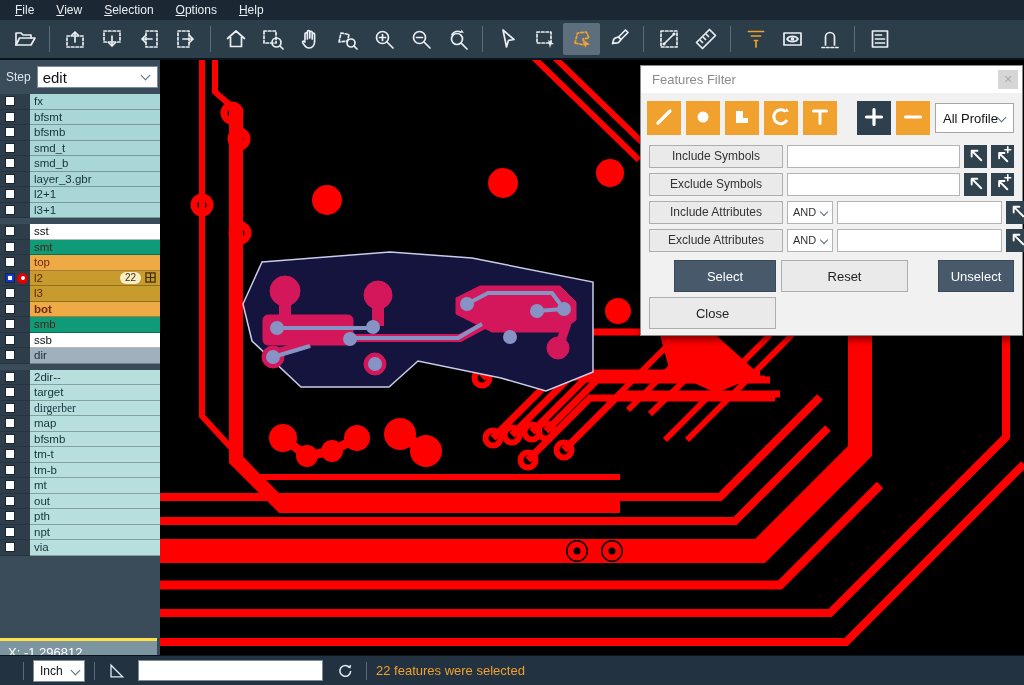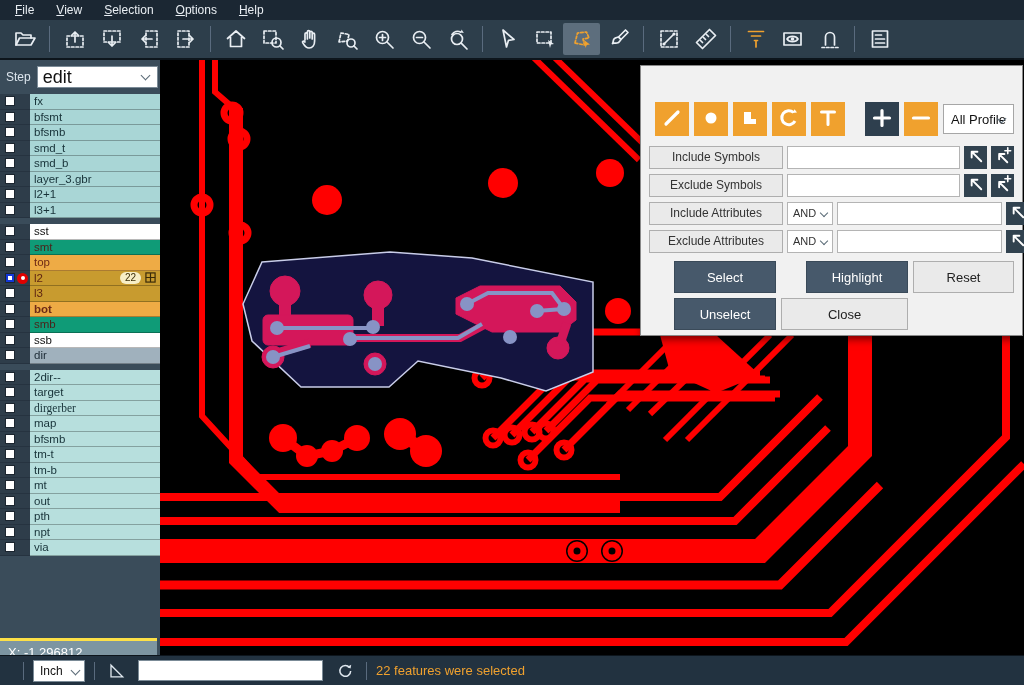--- a/index.html
+++ b/index.html
@@ -11,42 +11,42 @@
   
   .toolbar{position:absolute;left:0;top:20px;width:1024px;height:40px;background:#2d3e4b;border-bottom:2px solid #0d151c;display:flex;align-items:center;padding:0 6px;box-sizing:border-box;}
   .tbtn{width:37px;height:32px;display:flex;align-items:center;justify-content:center;border-radius:2px;flex:0 0 auto;}
   .tbtn.active{background:#5d6e7d;}
   .tsep{width:1px;height:26px;background:#5a6b7e;margin:0 6px;flex:0 0 auto;}
   .tbtn svg{display:block;}
   
   .sidebar{position:absolute;left:0;top:60px;width:160px;height:595px;background:#3a4c5a;box-sizing:border-box;}
   .step-row{display:flex;align-items:center;height:24px;margin:5px 2px 4px 2px;}
   .step-label{color:#dde6ee;font-size:12px;padding:0 6px 0 4px;}
-  .step-select{flex:1;height:20px;background:#fff;border:1px solid #7b8b97;display:flex;align-items:center;font-size:18px;color:#111;padding-left:5px;position:relative;}
+  .step-select{flex:1;height:20px;background:#fff;border:1px solid #7b8b97;display:flex;align-items:center;font-size:15px;color:#111;padding-left:5px;position:relative;}
   .chev{width:6px;height:6px;border-right:1.6px solid #5a6a76;border-bottom:1.6px solid #5a6a76;transform:rotate(45deg);position:absolute;right:8px;top:5px;}
   .layers{padding:1px 0 0 0;}
   .lrow{display:flex;align-items:stretch;height:15.5px;box-sizing:border-box;}
   .lcell{width:30px;position:relative;flex:0 0 auto;background:#2e3d4a;border-bottom:1px solid #263340;}
   .cbx{position:absolute;left:5px;top:2px;width:10px;height:10px;background:#fff;border:1px solid #1c2630;box-sizing:border-box;}
   .cbx.checked{background:#1237d8;}
   .cbx.checked:after{content:"";position:absolute;left:2px;top:2px;width:4px;height:4px;background:#fff;}
   .adot{position:absolute;right:2px;top:2px;width:11px;height:11px;border-radius:50%;background:#e00000;}
   .adot:after{content:"";position:absolute;left:3.5px;top:3.5px;width:4px;height:4px;border-radius:50%;background:#fff;}
   .lbar{flex:1;display:flex;align-items:center;font-size:11.5px;padding:0 4px;border-bottom:1px solid rgba(0,0,0,.28);box-sizing:border-box;white-space:nowrap;overflow:hidden;}
   .lcount{margin-left:auto;background:#f7eec6;color:#3d2f08;border-radius:7px;font-size:10px;padding:0 5px;line-height:12px;}
   .lgrid{margin-left:4px;flex:0 0 auto;display:flex;}
   .lsep{height:6px;}
   .coordbox{position:absolute;left:0;top:578px;width:157px;height:61px;background:#7d95a1;border-top:3px solid #fde047;color:#fff;font-size:13px;padding:3px 0 0 8px;box-sizing:border-box;line-height:18px;}
   
   .canvas{position:absolute;left:160px;top:60px;width:864px;height:595px;background:#000;}
   
   .dialog{position:absolute;left:640px;top:65px;width:383px;height:271px;background:#f1f1f1;border:1px solid #898989;box-sizing:border-box;box-shadow:2px 3px 8px rgba(0,0,0,.55);font-size:12px;}
   .dlg-title{height:27px;background:#fff;display:flex;align-items:center;padding:0 4px 0 11px;color:#8b8b8b;font-size:13px;}
   .dlg-close{margin-left:auto;width:20px;height:19px;background:#d6d6d6;display:flex;align-items:center;justify-content:center;color:#aaa;font-size:11px;}
-  .dlg-tools{display:flex;align-items:center;padding:8px 8px 6px 14px;gap:5px;margin-top:28px;}
+  .dlg-tools{display:flex;align-items:center;padding:8px 8px 6px 6px;gap:5px;}
   .obtn{width:34px;height:34px;background:#f0a12e;display:flex;align-items:center;justify-content:center;flex:0 0 auto;}
   .obtn.dark{background:#2e3f4e;margin-left:15px;}
   .profile-select{margin-left:auto;width:102px;height:30px;background:#fff;border:1px solid #a6a6a6;display:flex;align-items:center;font-size:13px;color:#111;padding-left:7px;position:relative;box-sizing:border-box;}
   .profile-select .chev{top:10px;}
   .dlg-fields{padding:1px 8px;}
   .frow{display:flex;align-items:center;height:28px;gap:4px;}
   .flabel{width:134px;height:23px;background:#eaeaea;border:1px solid #aeaeae;display:flex;align-items:center;justify-content:center;color:#333;font-size:12px;flex:0 0 auto;box-sizing:border-box;}
   .flogic{width:46px;height:23px;background:#fff;border:1px solid #b4b4b4;display:flex;align-items:center;font-size:11px;color:#333;padding-left:5px;position:relative;box-sizing:border-box;flex:0 0 auto;}
   .flogic .chev{width:5px;height:5px;right:5px;top:7px;}
   .finput{flex:1;height:23px;background:#fff;border:1px solid #b4b4b4;box-sizing:border-box;font-size:12px;padding:0 4px;font-family:"Liberation Sans",sans-serif;}
@@ -617,20 +617,24 @@
           </div>
         </div>
       </div>
     <div class="coordbox">
       <div>X: -1.296812</div>
       <div>Y: 1.847567</div>
     </div>
   </div>
 
   <div class="dialog">
+    <div class="dlg-title">
+      <span>Features Filter</span>
+      <div class="dlg-close">✕</div>
+    </div>
     <div class="dlg-tools" id="dlgtools">
         <div class="obtn">
           <span><svg width="24" height="24" viewBox="0 0 24 24">
               <path d="M6 18 18 6" stroke="#fff" stroke-width="3.2" stroke-linecap="round"></path>
             </svg></span>
         </div>
         <div class="obtn">
           <span><svg width="24" height="24" viewBox="0 0 24 24">
               <circle cx="12" cy="12" r="5.5" fill="#fff"></circle>
             </svg></span>
@@ -731,21 +735,20 @@
           <div class="nwbtn">
             <span><svg width="23" height="23" viewBox="0 0 24 24">
                 <path d="M17 19 8.5 10.5 M8.5 16 v-5.5 h5.5" stroke="#fff" stroke-width="2" fill="none" stroke-linecap="round" stroke-linejoin="round"></path>
                 <path d="M17.5 4 v6 M14.5 7 h6" stroke="#fff" stroke-width="1.7" stroke-linecap="round"></path>
               </svg></span>
           </div>
         </div>
       </div>
     <div class="dlg-actions">
       <div class="abtn dark">Select</div>
-      <div class="abtn dark">Highlight</div>
       <div class="abtn light">Reset</div>
       <div class="abtn dark">Unselect</div>
       <div class="abtn light">Close</div>
     </div>
   </div>
 
   <div class="statusbar">
     <div class="ssep"></div>
     <div class="unit-select">
       <span>Inch</span>

